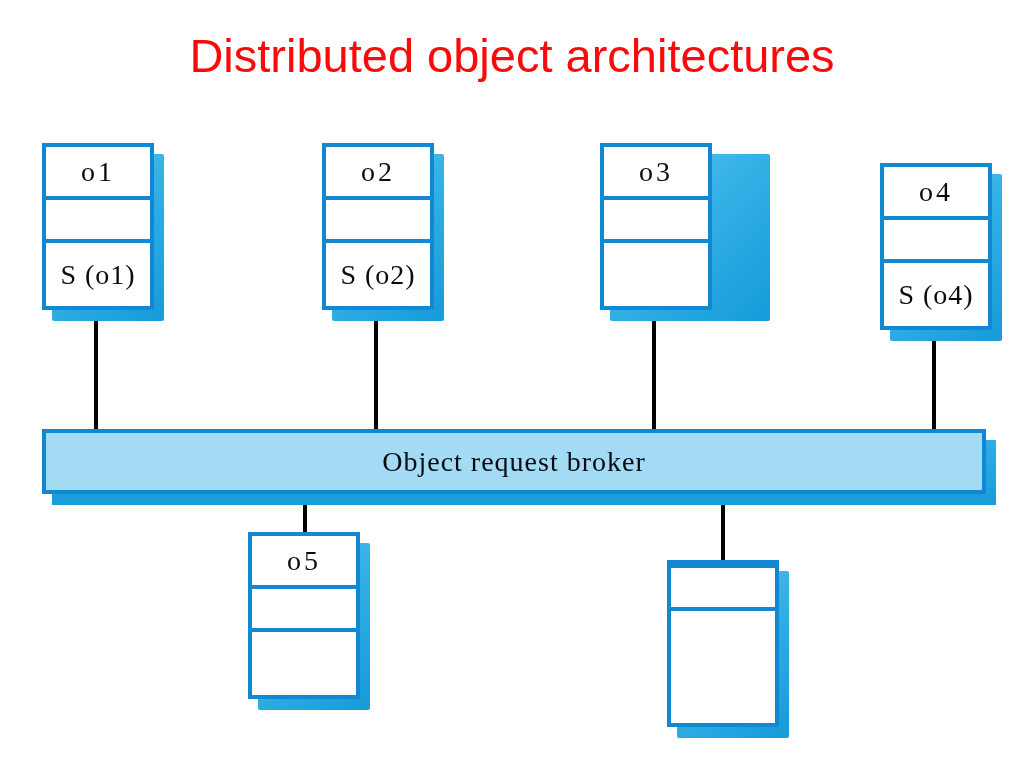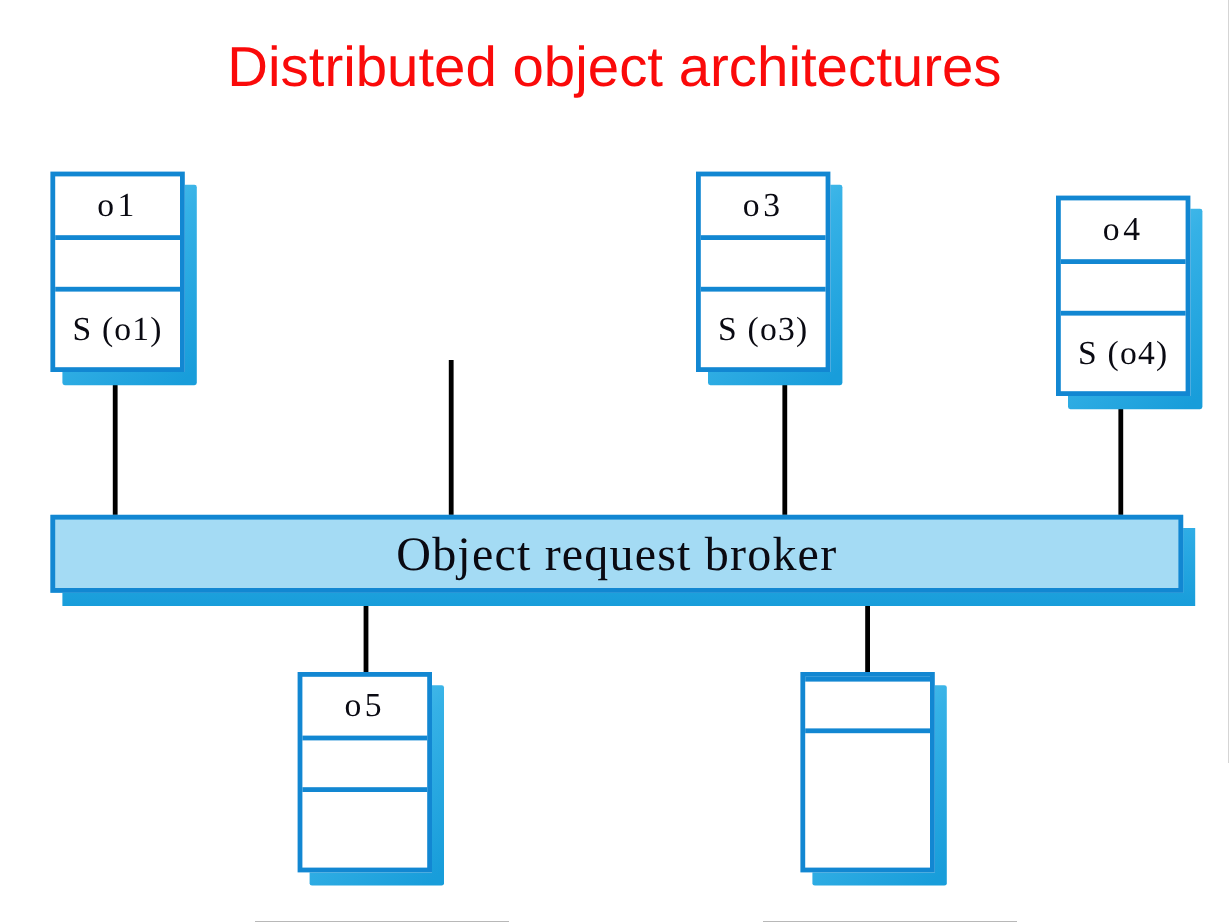--- a/index.html
+++ b/index.html
@@ -24,23 +24,23 @@
     font-family:"Liberation Sans",sans-serif;
     font-size:47px;font-weight:400;line-height:1.1;
     color:var(--title-color);
     letter-spacing:0px;
     white-space:nowrap;
   }
   
   .obj-box{position:absolute;width:112px;height:167px;z-index:2;}
   .pos-t1{left:42px;top:143px;}
   .pos-t2{left:322px;top:143px;}
-  .pos-t3{left:580px;top:143px;}
+  .pos-t3{left:600px;top:143px;padding-left:48px;}
   .pos-t4{left:880px;top:143px;margin-top:20px;}
-  .pos-b1{left:248px;top:560px;}
+  .pos-b1{left:248px;top:532px;}
   .pos-b2{left:667px;top:560px;}
   .box-shadow{
     position:absolute;left:10px;top:11px;
     width:100%;height:100%;
     background:linear-gradient(135deg,var(--shadow-start) 8%,#35b1e6 45%,var(--shadow-end) 95%);
     border-radius:2px;
   }
   .box-face{
     position:absolute;left:0;top:0;
     width:104px;height:159px;
@@ -70,21 +70,21 @@
     position:absolute;left:10px;top:11px;width:100%;height:100%;
     background:linear-gradient(180deg,#2fade6 0%,var(--shadow-end) 100%);
   }
   .bar-face{
     position:absolute;left:0;top:0;
     width:936px;height:57px;
     background:var(--bar-fill);
     border:4px solid var(--box-border);
     display:flex;align-items:center;justify-content:center;
     color:var(--label-text);
-    font-size:40px;letter-spacing:1px;
+    font-size:28px;letter-spacing:1px;
   }
 </style>
 </head>
 <body>
 
 <div class="slide">
 
   <div class="title">Distributed object architectures</div>
 
   <div class="connector c1"></div>
@@ -96,27 +96,34 @@
 
   <div class="obj-box pos-t1">
     <div class="box-shadow"></div>
     <div class="box-face">
       <div class="cell cell-name">o1</div>
       <div class="cell cell-empty"></div>
       <div class="cell cell-state">S (o1)</div>
     </div>
   </div>
 
+  <div class="obj-box pos-t2">
+    <div class="box-shadow"></div>
+    <div class="box-face">
+      <div class="cell cell-name">o2</div>
+      <div class="cell cell-empty"></div>
+      <div class="cell cell-state">S (o2)</div>
+    </div>
+  </div>
 
   <div class="obj-box pos-t3">
     <div class="box-shadow"></div>
     <div class="box-face">
       <div class="cell cell-name">o3</div>
       <div class="cell cell-empty"></div>
-      <div class="cell cell-state">S (o3)</div>
     </div>
   </div>
 
   <div class="obj-box pos-t4">
     <div class="box-shadow"></div>
     <div class="box-face">
       <div class="cell cell-name">o4</div>
       <div class="cell cell-empty"></div>
       <div class="cell cell-state">S (o4)</div>
     </div>

